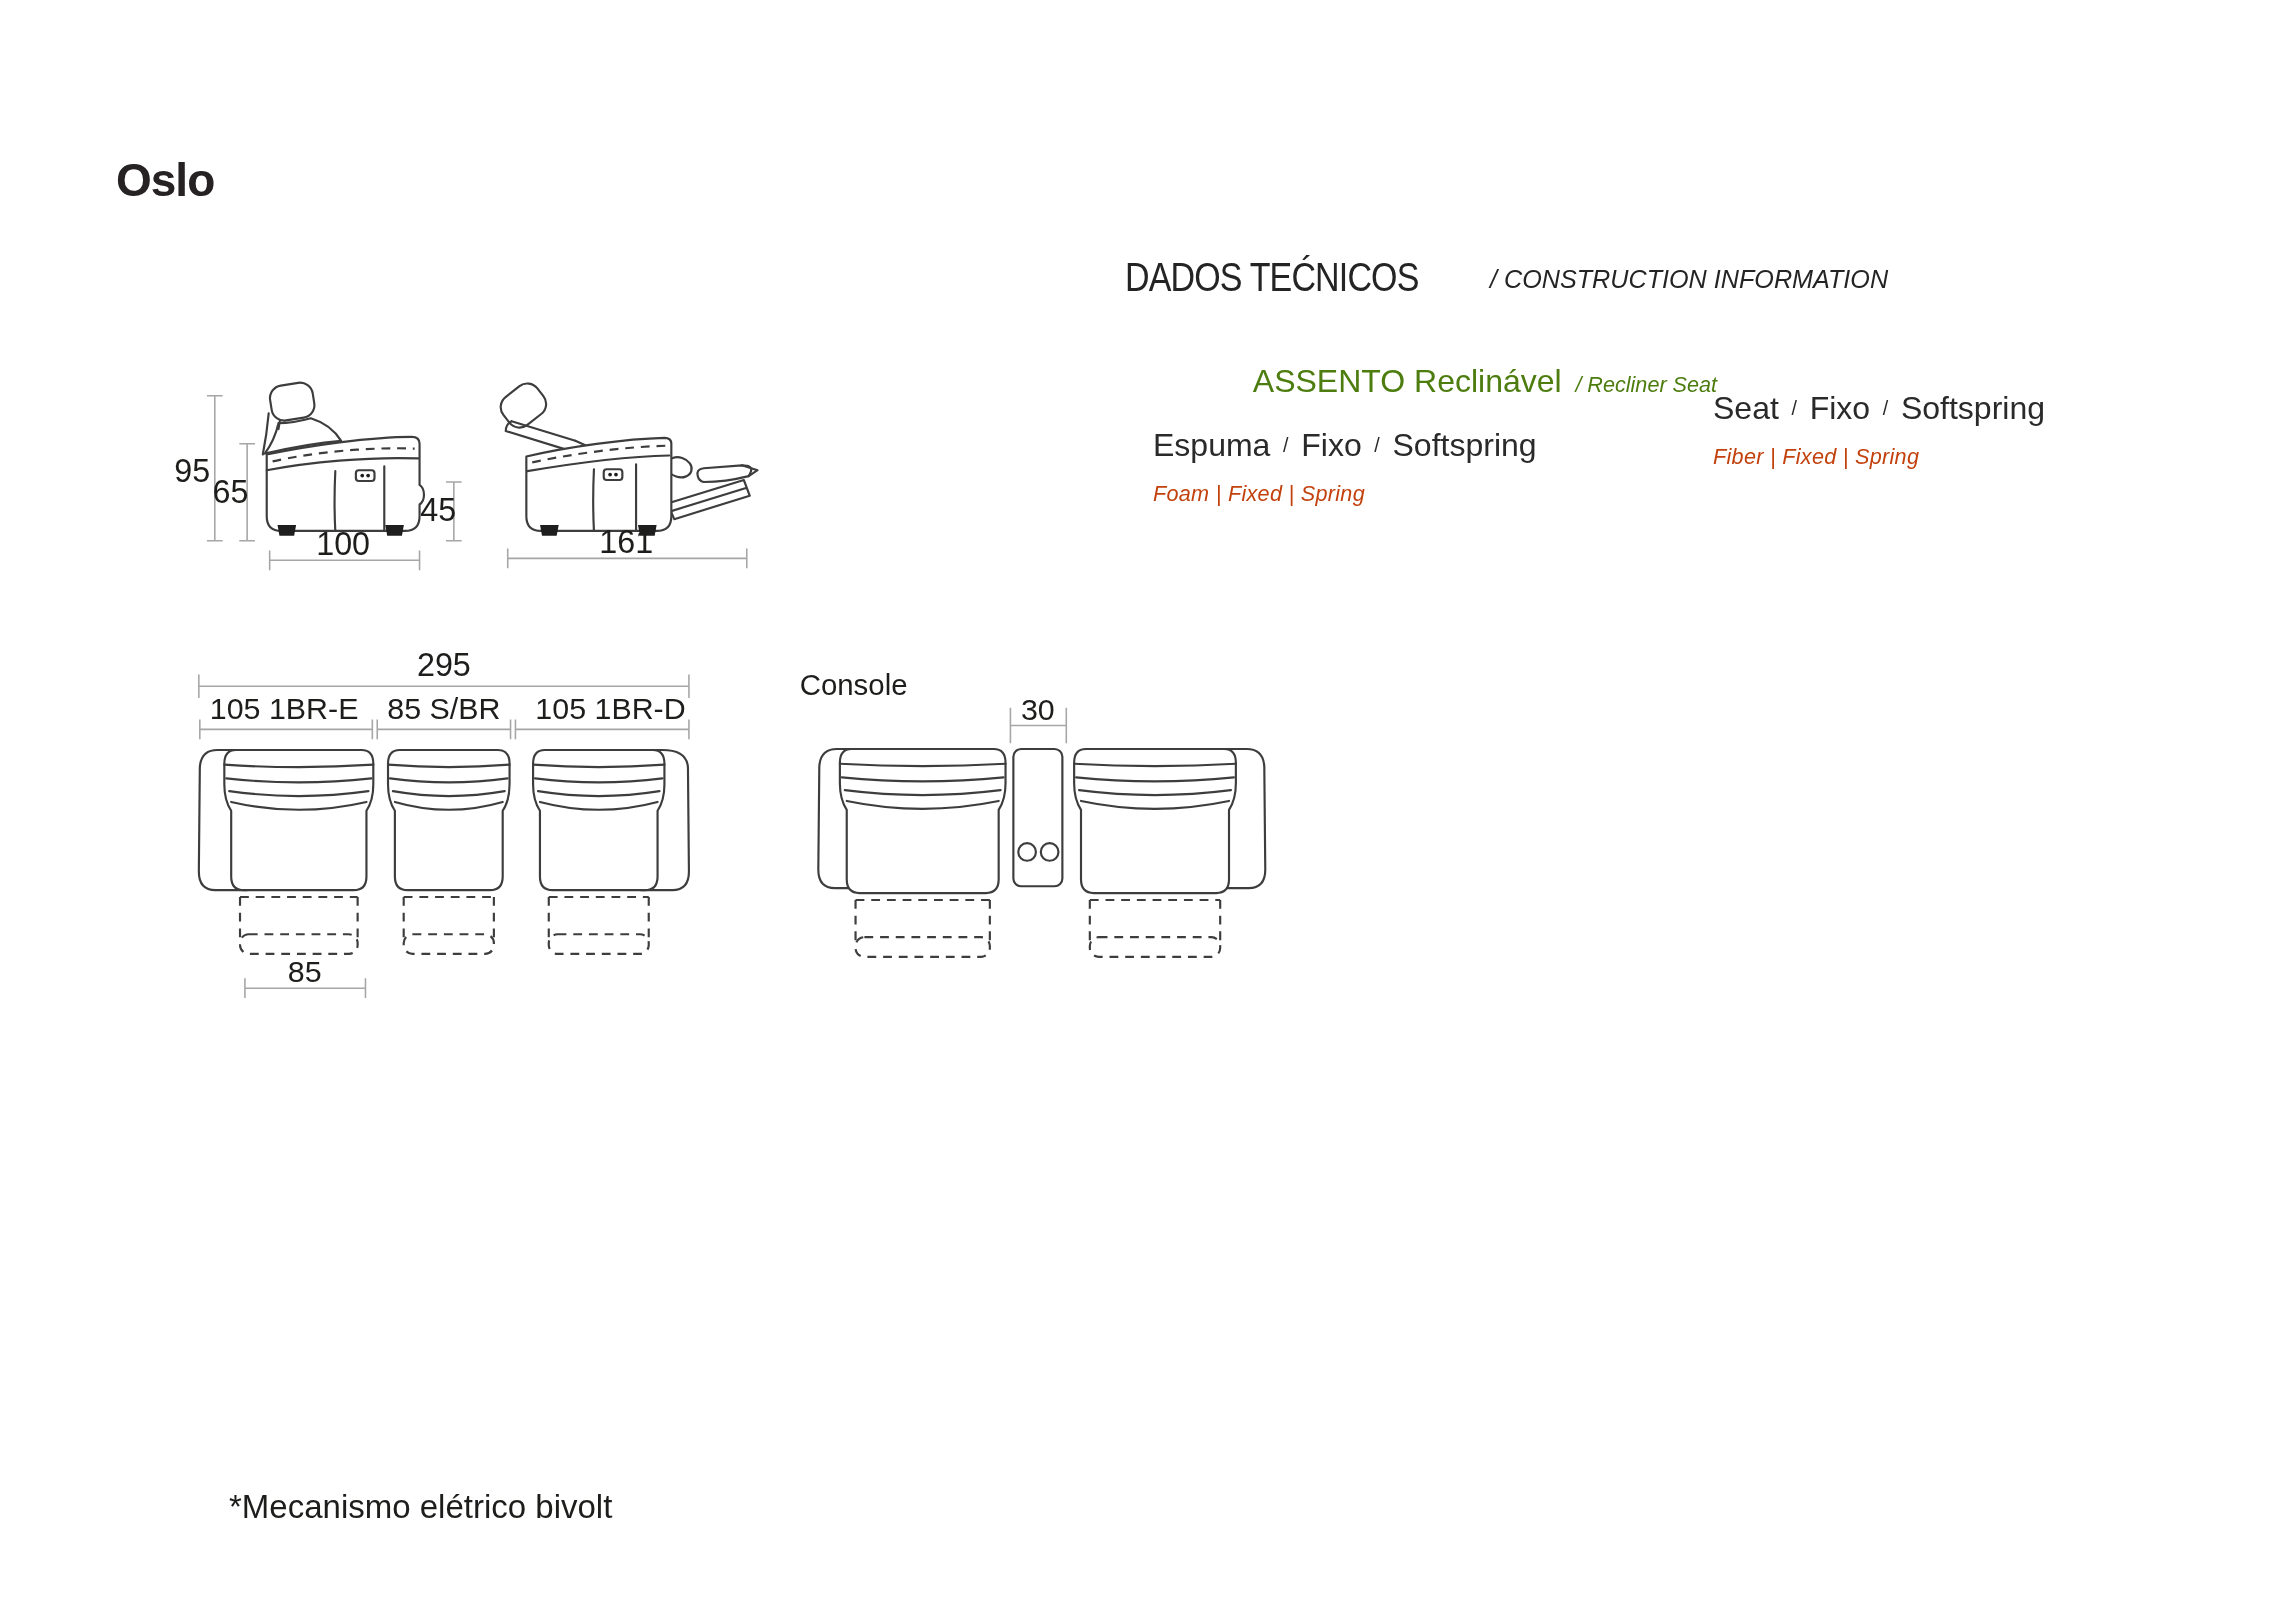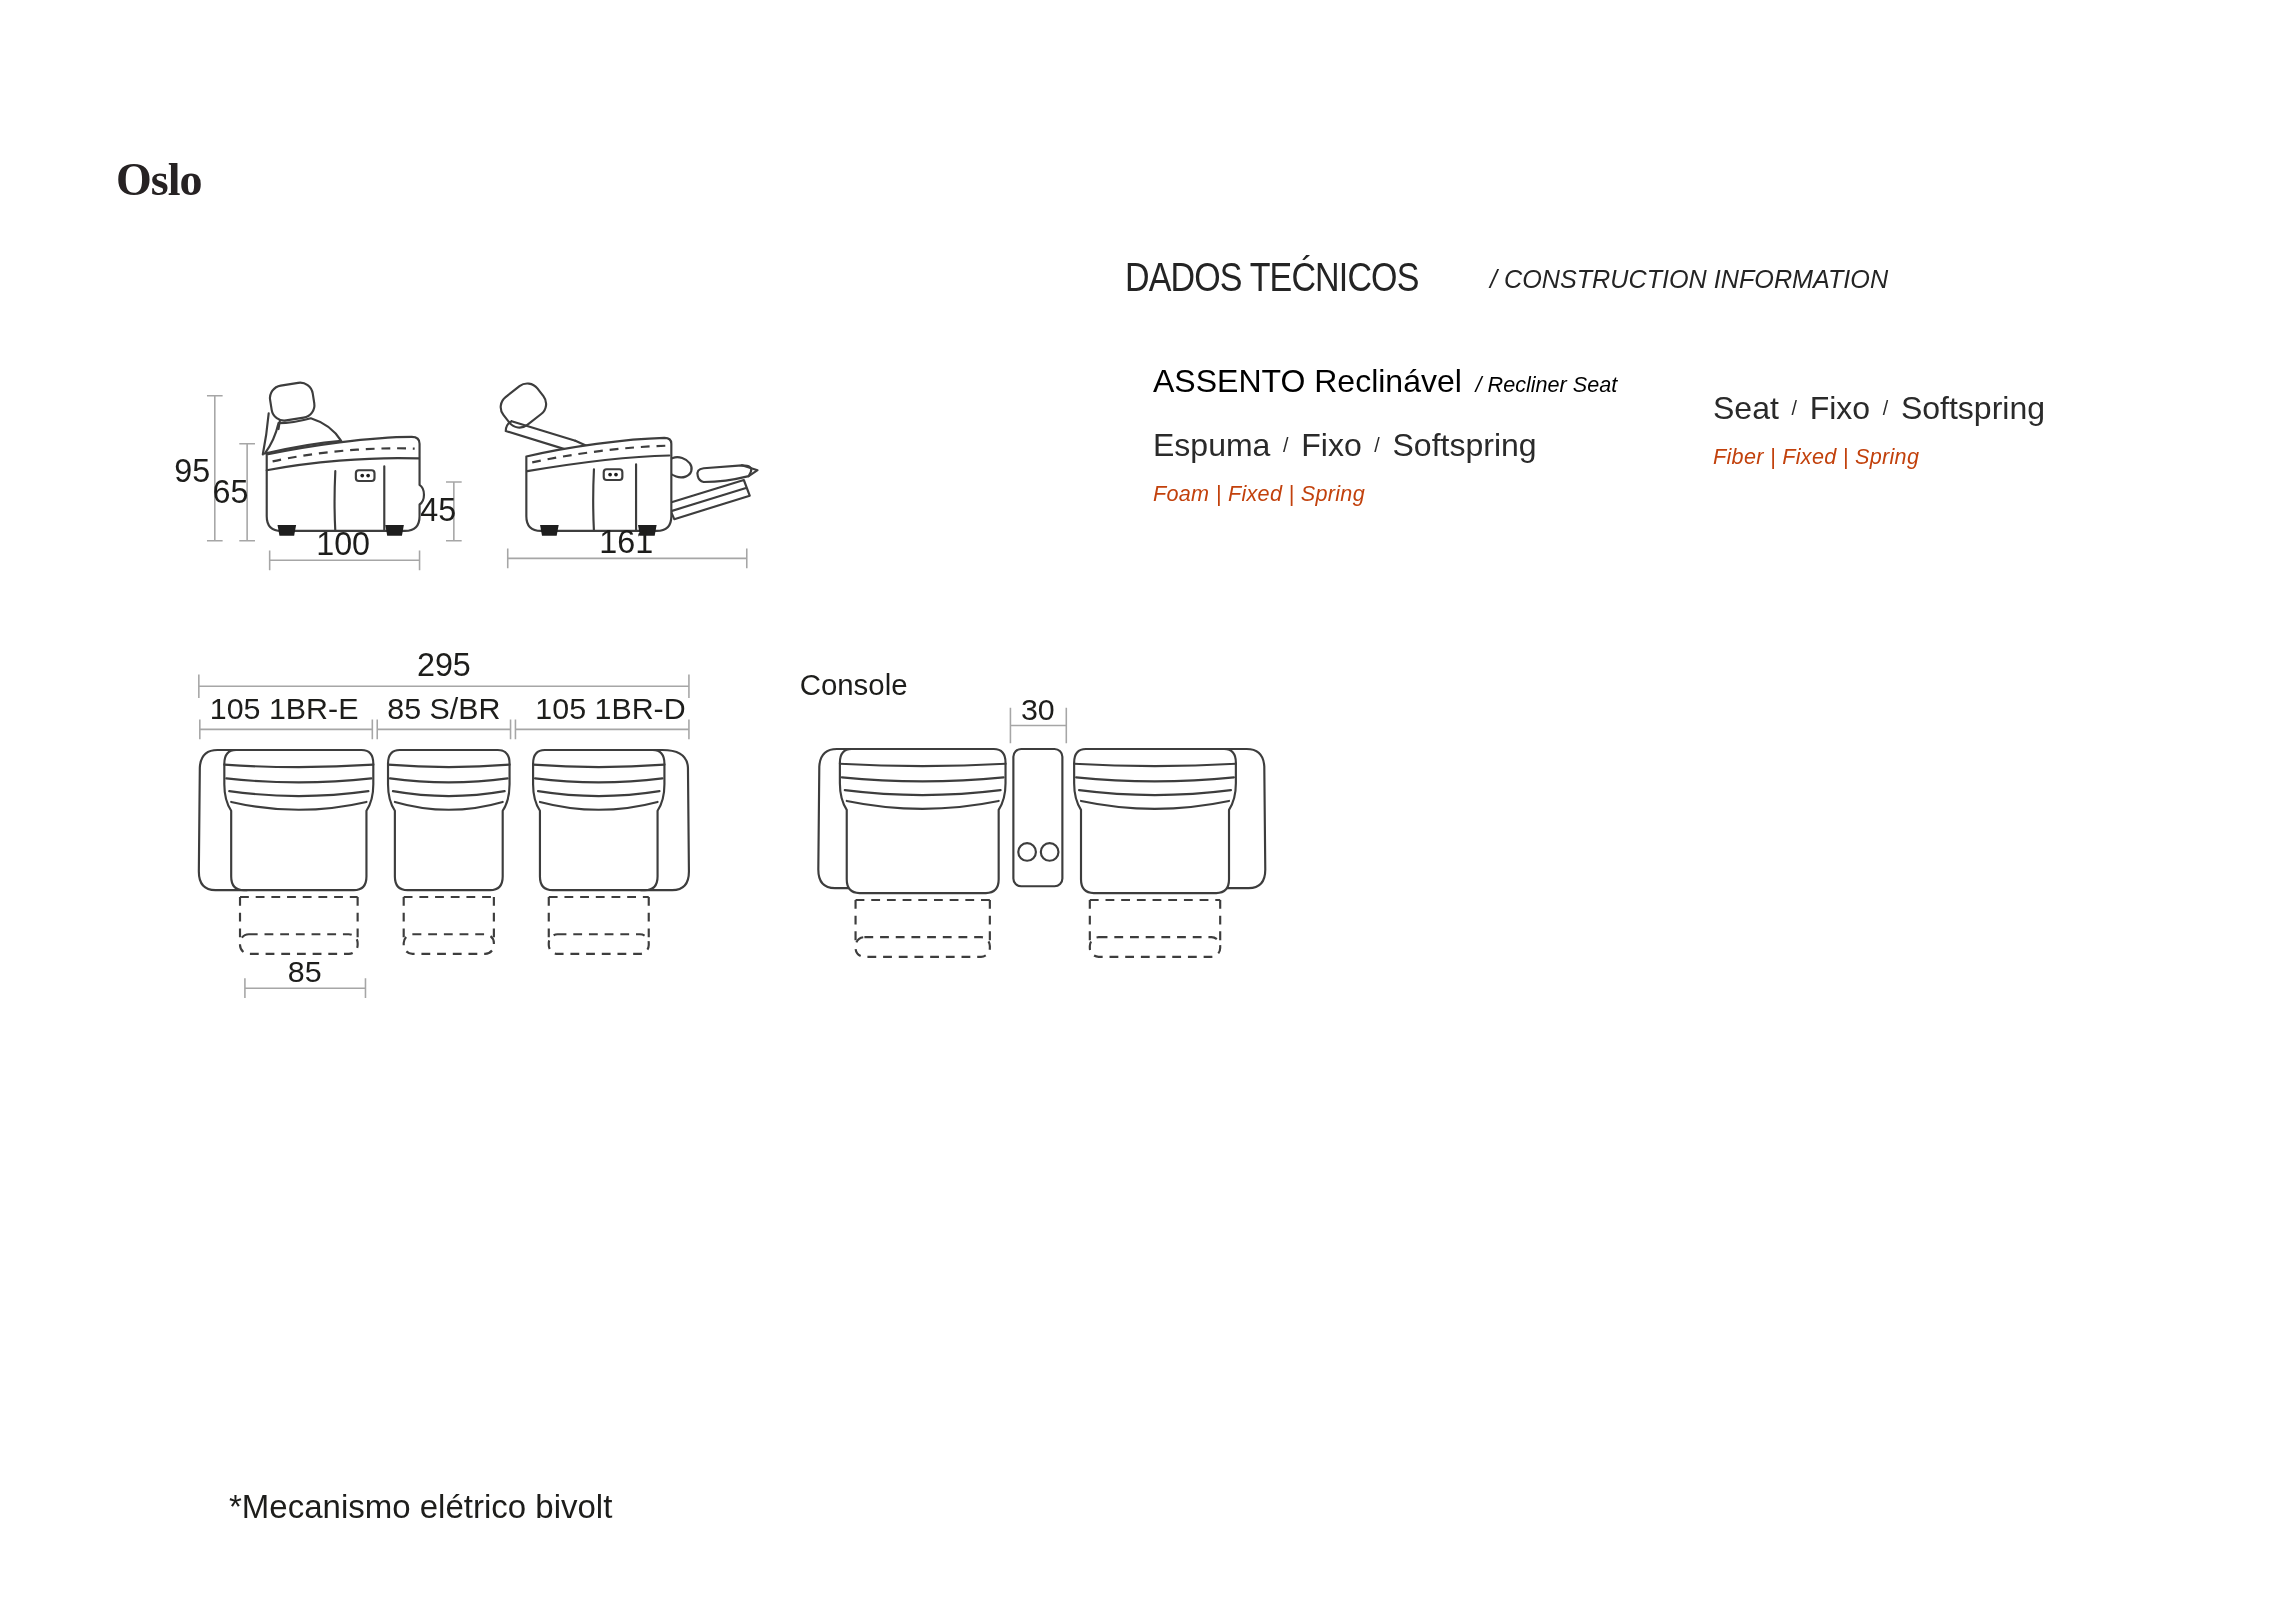--- a/index.html
+++ b/index.html
@@ -2,35 +2,35 @@
 <html><head>
 <meta charset="utf-8">
 <style>
   html,body{margin:0;padding:0;background:#ffffff;}
   .sheet{
     position:relative;width:2292px;height:1620px;background:#fff;
     font-family:"Liberation Sans",sans-serif;color:#1d1d1b;overflow:hidden;
   }
   .page-title{
     position:absolute;left:116px;top:153px;margin:0;
-    font-size:46px;font-weight:700;letter-spacing:-1px;color:#262223;font-family:Liberation Serif, serif;
+    font-size:46px;font-weight:700;letter-spacing:-1px;color:#262223;
   }
   .tech-header{position:absolute;left:1125px;top:255px;white-space:nowrap;}
   .tech-heading{
     display:inline-block;font-size:40px;letter-spacing:-1px;color:#242424;
     transform:scaleX(.85);transform-origin:0 60%;
   }
   .tech-heading-en{
     display:inline-block;font-size:26.5px;font-style:italic;color:#242424;
     margin-left:15.7px;vertical-align:2.9px;transform:scaleX(.95);transform-origin:0 60%;
   }
   .spec-block{position:absolute;top:363px;width:564px;}
   .spec-block.left{left:1153px;}
   .spec-block.right{left:1713px;}
-  .spec-title{font-size:32px;white-space:nowrap;color:#000000;}
+  .spec-title{font-size:32px;white-space:nowrap;color:#4d7c0f;text-align:right;}
   .spec-title .en{font-size:21.6px;font-style:italic;margin-left:13.7px;}
   .spec-value{margin-top:27px;font-size:32px;white-space:nowrap;color:#2a2a2a;}
   .spec-value .sep{font-size:19.6px;padding:0 12.7px;color:#2a2a2a;vertical-align:3.9px;}
   .spec-en{margin-top:16.7px;font-size:21.6px;font-style:italic;letter-spacing:0.3px;color:#c2410c;}
   .footnote{position:absolute;left:229px;top:1488px;font-size:33px;color:#1d1d1b;}
   svg{position:absolute;font-family:"Liberation Sans",sans-serif;}
   .svg-side{left:157px;top:372px;}
   .svg-front{left:191px;top:647px;}
   .ink{stroke:#3d3d3d;stroke-width:2.2;fill:none;stroke-linecap:round;stroke-linejoin:round;}
   .ink-fill{stroke:#3d3d3d;stroke-width:2.2;fill:#ffffff;stroke-linejoin:round;}

